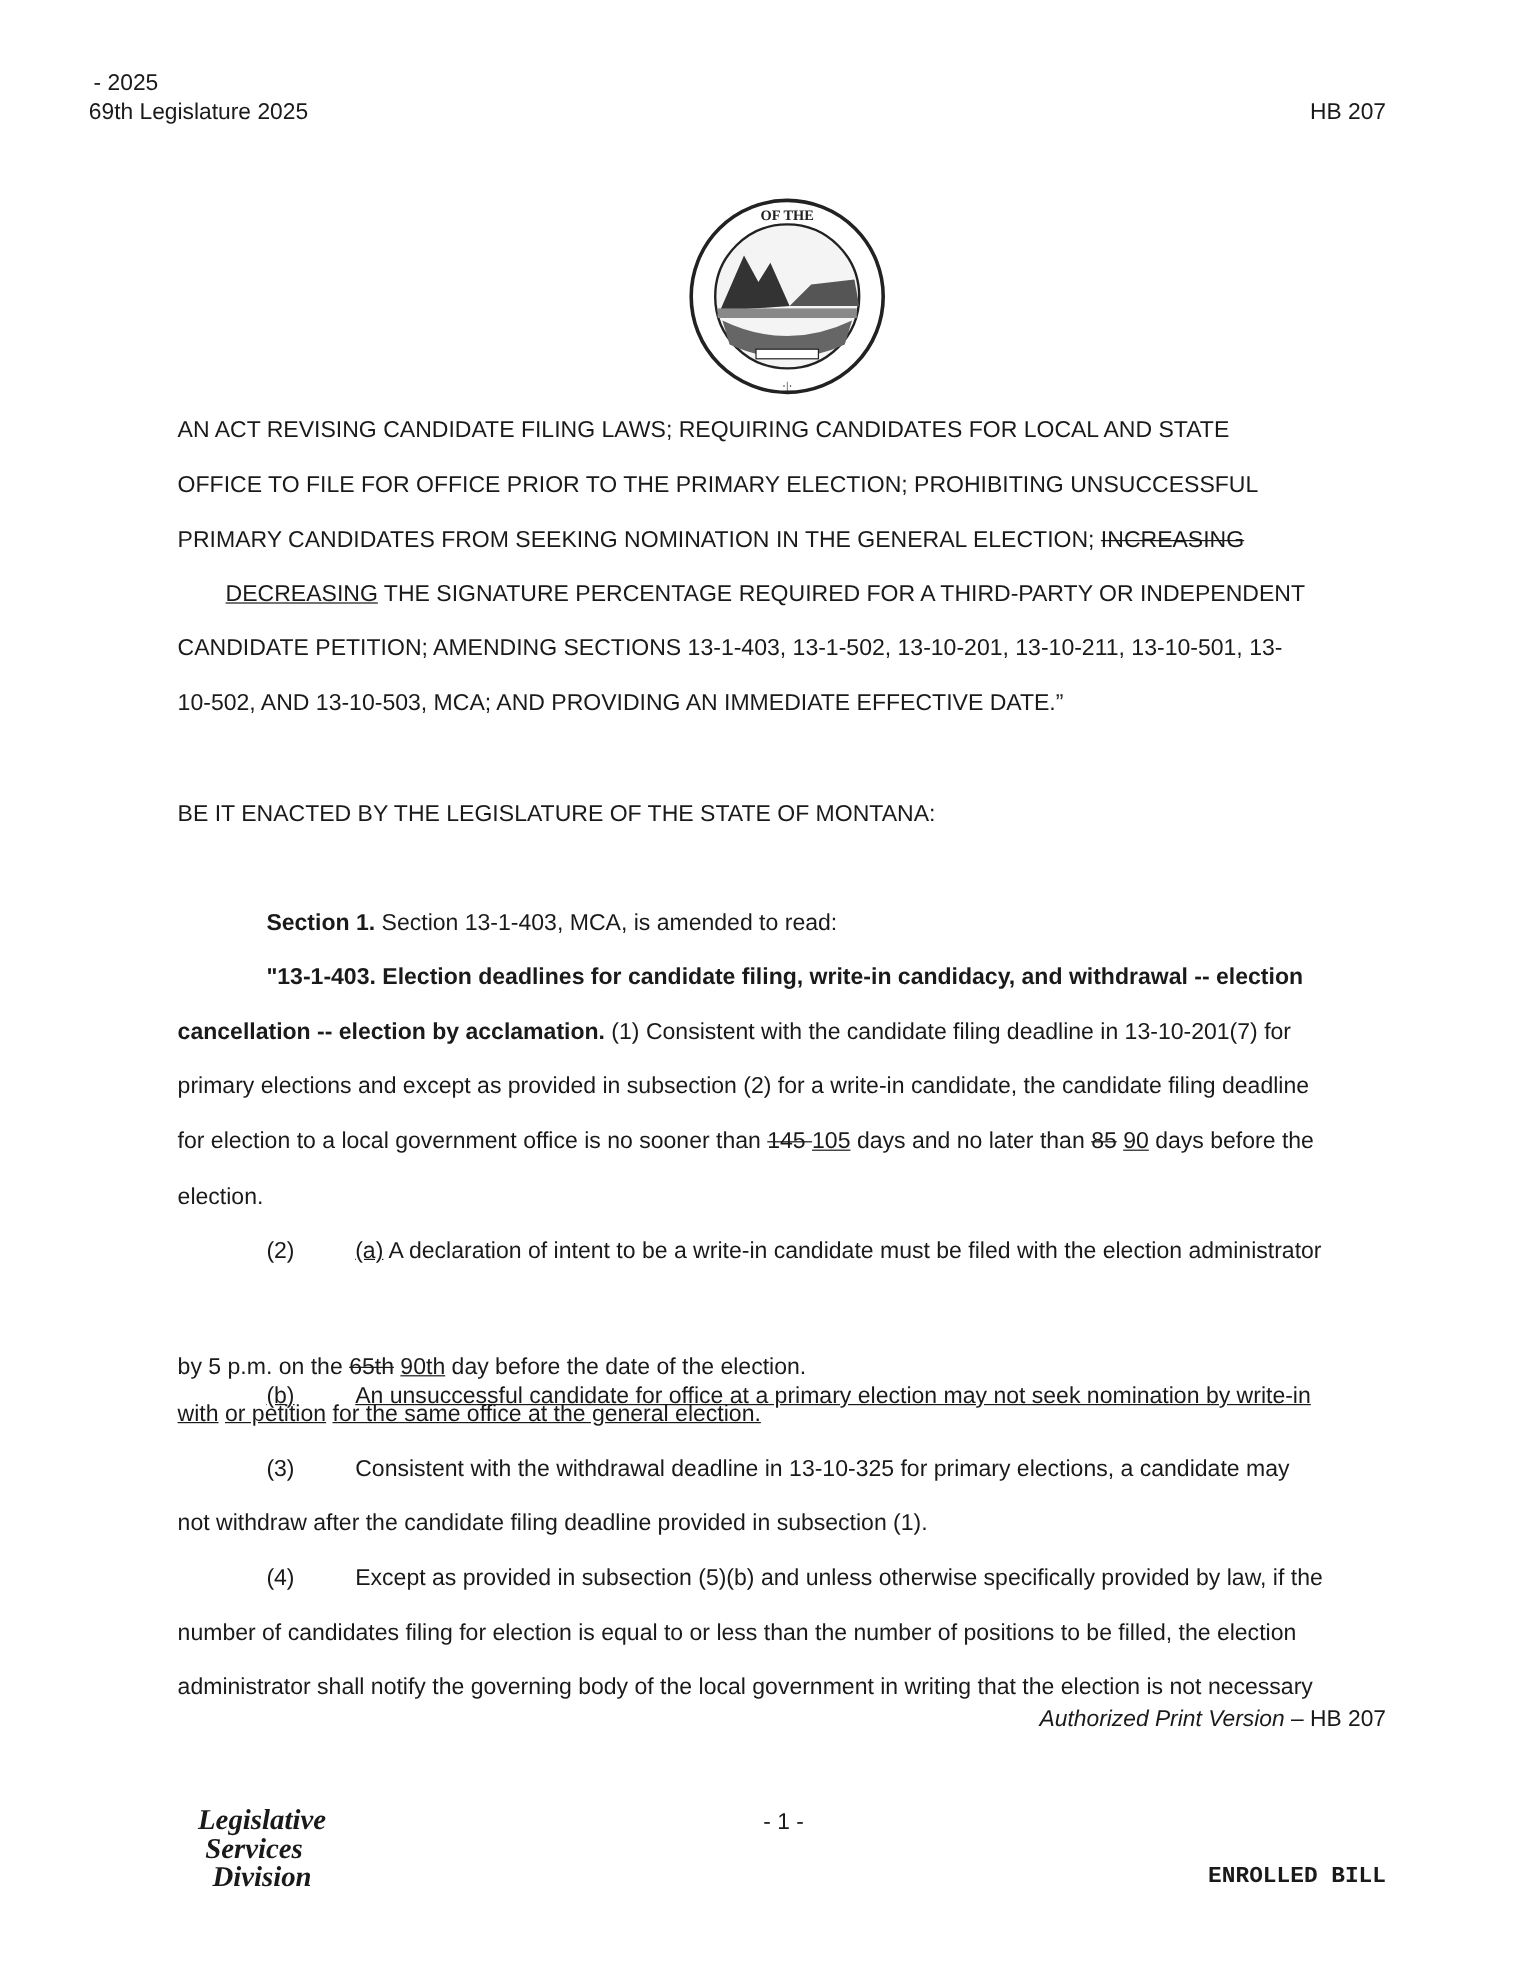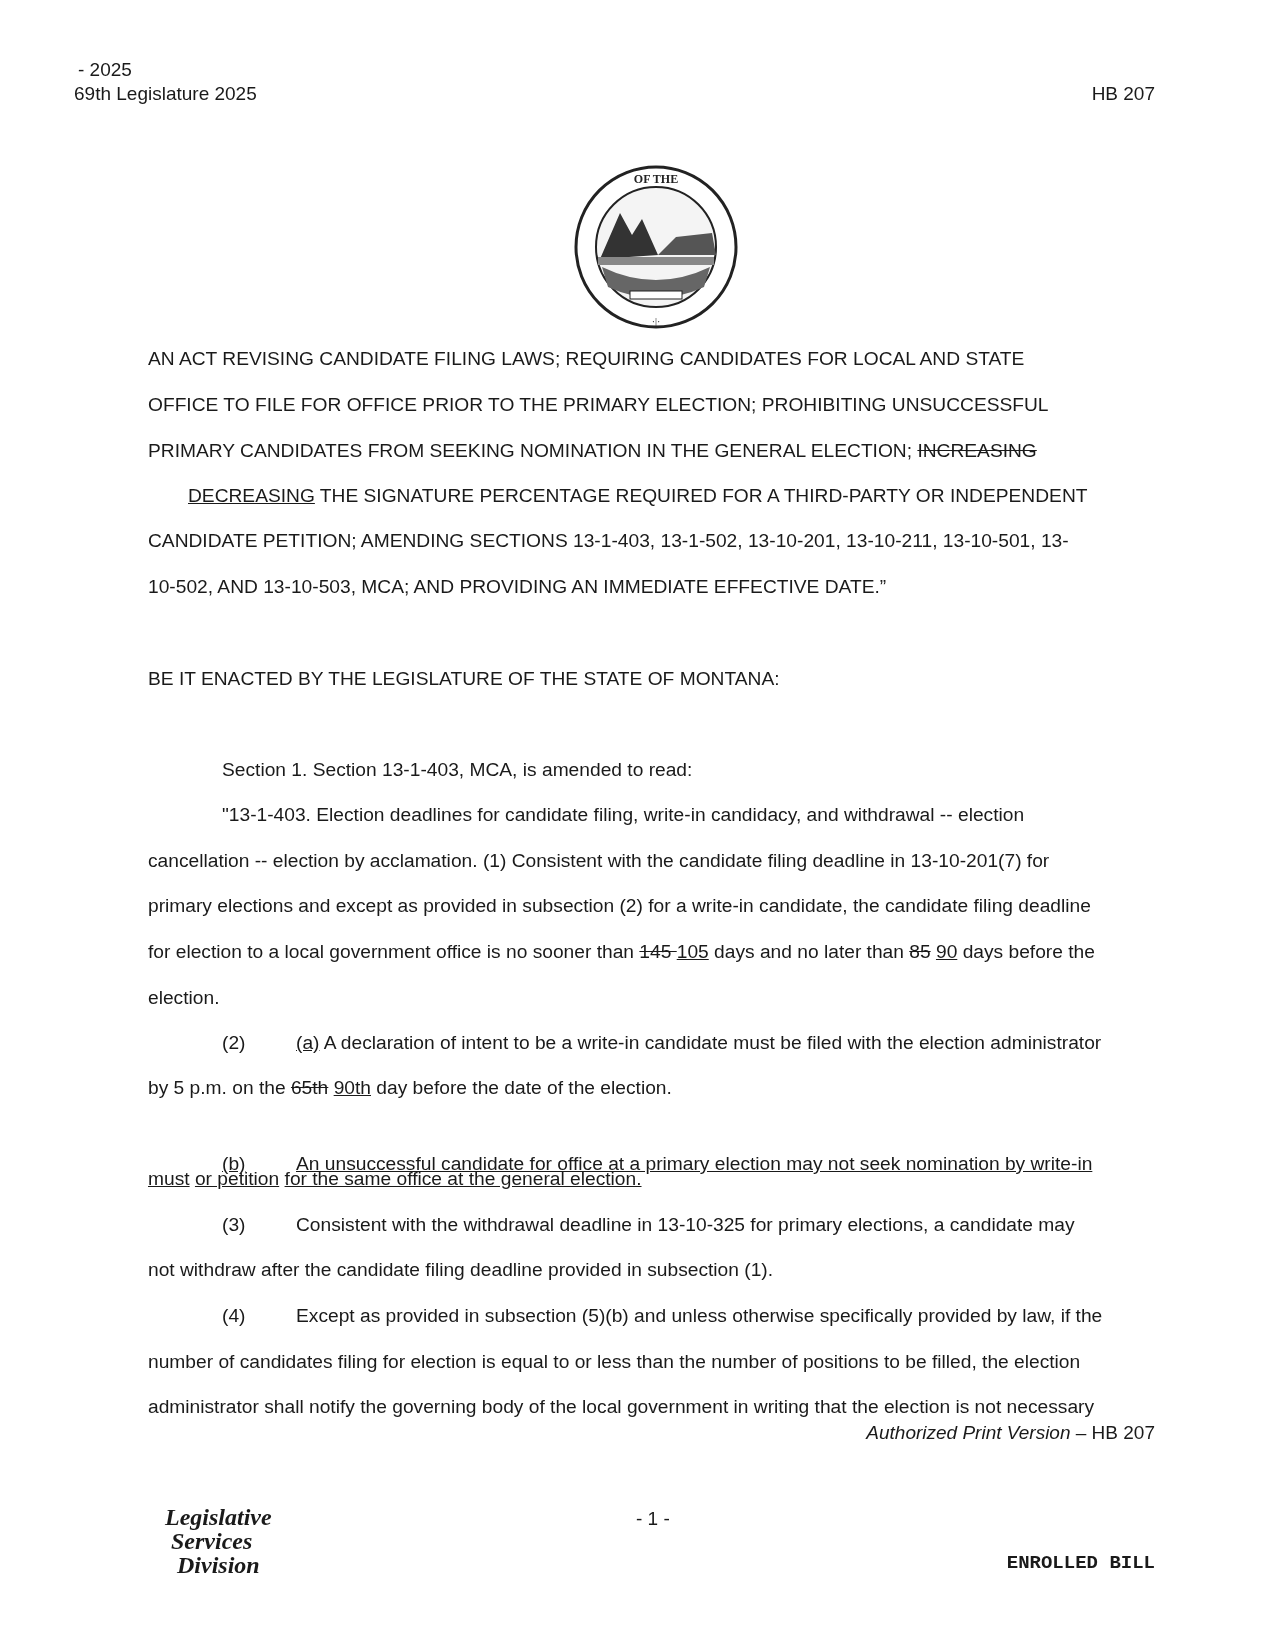--- a/index.html
+++ b/index.html
@@ -5,21 +5,21 @@
   html, body { margin: 0; padding: 0; background: #ffffff; }
   body { width: 1265px; height: 1637px; position: relative; overflow: hidden;
          font-family: "Liberation Sans", sans-serif; color: #1a1a1a; font-size: 19px; }
   .abs { position: absolute; }
   .hdr { font-size: 19px; line-height: 24px; }
   .line { position: absolute; left: 148px; white-space: nowrap; font-size: 19.2px; line-height: 24px; }
   .ind { left: 222px; }
   .tab { display: inline-block; width: 74px; }
   .s { text-decoration: line-through; }
   .u { text-decoration: underline; }
-  b { font-weight: normal; }
+  b { font-weight: bold; }
   .seal { position: absolute; left: 572px; top: 163px; width: 168px; height: 168px; }
   .lsd { position: absolute; left: 165px; top: 1505px; font-family: "Liberation Serif", serif;
          font-style: italic; font-weight: bold; font-size: 24px; line-height: 24px; }
   .footer-mid { position: absolute; left: 636px; top: 1508px; font-size: 19px; }
   .footer-right { position: absolute; right: 110px; top: 1422px; font-size: 19px; font-style: italic; }
   .enrolled { position: absolute; right: 110px; top: 1552px; font-size: 19px; font-weight: bold; font-family: Liberation Mono, monospace; }
 </style>
 </head>
 <body>
 
@@ -49,23 +49,23 @@
 <div class="line" style="top:667px;">BE IT ENACTED BY THE LEGISLATURE OF THE STATE OF MONTANA:</div>
 
 <div class="line ind" style="top:758px;"><b>Section 1.</b><span> Section 13-1-403, MCA, is amended to read:</span></div>
 <div class="line ind" style="top:803px;"><b>"13-1-403.   Election deadlines for candidate filing, write-in candidacy, and withdrawal -- election</b></div>
 <div class="line" style="top:849px;"><b>cancellation -- election by acclamation.</b><span> (1) Consistent with the candidate filing deadline in 13-10-201(7) for</span></div>
 <div class="line" style="top:894px;">primary elections and except as provided in subsection (2) for a write-in candidate, the candidate filing deadline</div>
 <div class="line" style="top:940px;"><span>for election to a local government office is no sooner than </span><span class="s">145 </span><span class="u">105</span><span> days and no later than </span><span class="s">85</span><span> </span><span class="u">90</span><span> days before the</span></div>
 <div class="line" style="top:986px;">election.</div>
 
 <div class="line ind" style="top:1031px;"><span class="tab">(2)</span><span class="u">(a)</span><span> A declaration of intent to be a write-in candidate must be filed with the election administrator</span></div>
-<div class="line" style="top:1076px;text-align:right;"><span>by 5 p.m. on the </span><span class="s">65th</span><span> </span><span class="u">90th</span><span> day before the date of the election.</span></div>
+<div class="line" style="top:1128px;text-align:right;"><span>by 5 p.m. on the </span><span class="s">65th</span><span> </span><span class="u">90th</span><span> day before the date of the election.</span></div>
 <div class="line ind u" style="top:1122px;margin-top:30px;"><span class="tab u">(b)</span><span>An unsuccessful candidate for office at a primary election may not seek nomination by write-in</span></div>
-<div class="line" style="top:1167px;"><span class="u">must</span> <span class="u">or petition</span> <span class="u">for the same office at the general election.</span></div>
+<div class="line" style="top:1167px;"><span class="u">with</span> <span class="u">or petition</span> <span class="u">for the same office at the general election.</span></div>
 
 <div class="line ind" style="top:1213px;"><span class="tab">(3)</span><span>Consistent with the withdrawal deadline in 13-10-325 for primary elections, a candidate may</span></div>
 <div class="line" style="top:1258px;">not withdraw after the candidate filing deadline provided in subsection (1).</div>
 
 <div class="line ind" style="top:1304px;"><span class="tab">(4)</span><span>Except as provided in subsection (5)(b) and unless otherwise specifically provided by law, if the</span></div>
 <div class="line" style="top:1350px;">number of candidates filing for election is equal to or less than the number of positions to be filled, the election</div>
 <div class="line" style="top:1395px;">administrator shall notify the governing body of the local government in writing that the election is not necessary</div>
 
 <div class="lsd">
   <div>Legislative</div>

